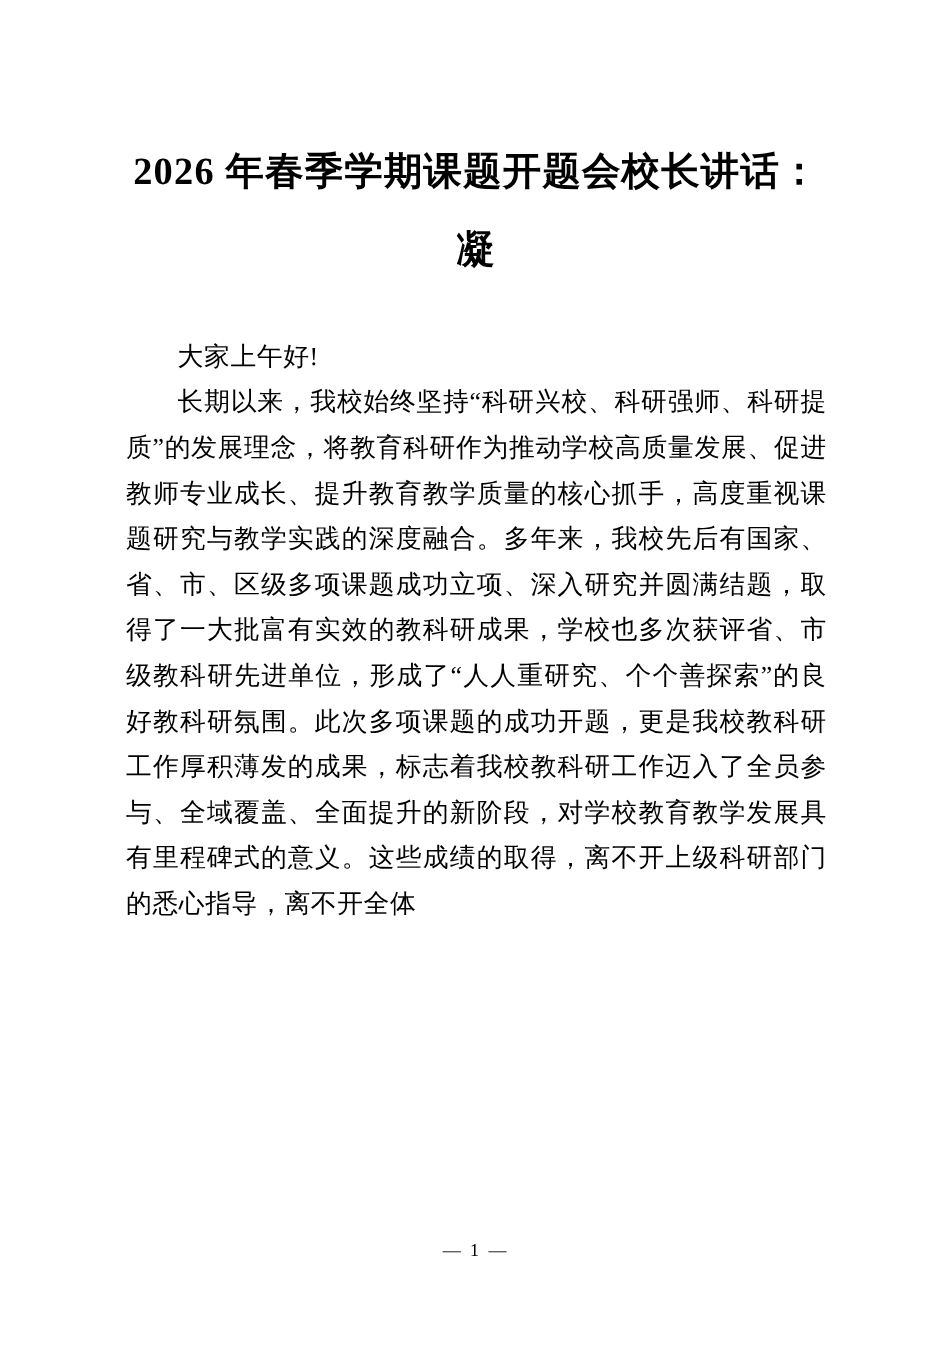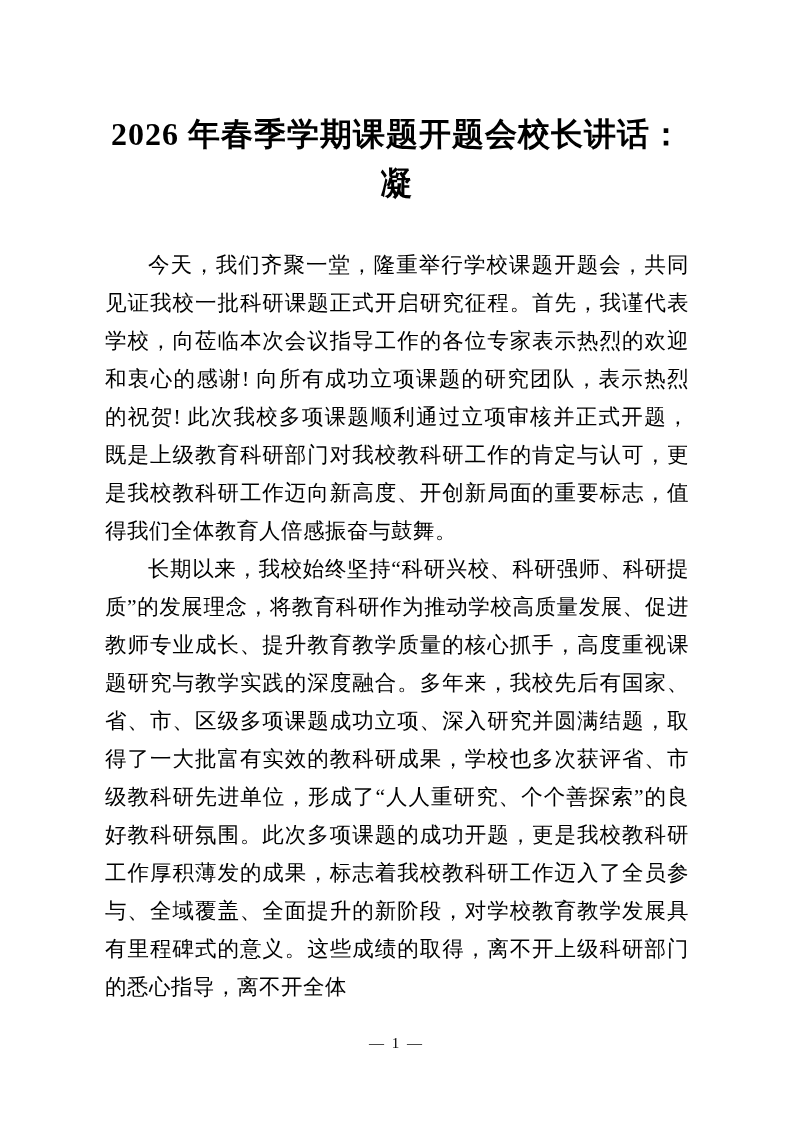--- a/index.html
+++ b/index.html
@@ -21,21 +21,21 @@
       position: absolute;
       left: 105px;
       right: 104px;
       top: 110px;
     }
     .doc-title {
       margin: 0;
       font-size: 32px;
       font-weight: bold;
       text-align: center;
-      line-height: 49px;
+      line-height: 65px;
       letter-spacing: 1px;
     }
     .title-line {
       display: block;
     }
     .body-text {
       margin-top: 38px;
       font-size: 21.5px;
       line-height: 38px;
       text-align: justify;
@@ -62,18 +62,18 @@
   </style>
 </head>
 <body>
 
 <div class="page">
   <div class="content">
     <h1 class="doc-title">
       <span class="title-line">2026 年春季学期课题开题会校长讲话：凝</span>
     </h1>
     <div class="body-text">
-      <p class="para">今天，我们齐聚一堂，隆重举行学校课题开题会，共同见证我校一批科研课题正式开启研究征程。首先，我谨代表学校，向莅临本次会议指导工作的各位专家表示热烈的欢迎和衷心的感谢! 向所有成功立项课题的研究团队，表示热烈的祝贺! 此次我校多项课题顺利通过立项审核并正式开题，既是上级教育科研部门对我校教科研工作的肯定与认可，更是我校教科研工作迈向新高度、开创新局面的重要标志，值得我们全体教育人倍感振奋与鼓舞。</p>
+      <p class="para">大家上午好!</p>
       <p class="para">长期以来，我校始终坚持“科研兴校、科研强师、科研提质”的发展理念，将教育科研作为推动学校高质量发展、促进教师专业成长、提升教育教学质量的核心抓手，高度重视课题研究与教学实践的深度融合。多年来，我校先后有国家、省、市、区级多项课题成功立项、深入研究并圆满结题，取得了一大批富有实效的教科研成果，学校也多次获评省、市级教科研先进单位，形成了“人人重研究、个个善探索”的良好教科研氛围。此次多项课题的成功开题，更是我校教科研工作厚积薄发的成果，标志着我校教科研工作迈入了全员参与、全域覆盖、全面提升的新阶段，对学校教育教学发展具有里程碑式的意义。这些成绩的取得，离不开上级科研部门的悉心指导，离不开全体</p>
     </div>
   </div>
   <div class="page-number">— 1 —</div>
 </div>
 
 </body></html>

